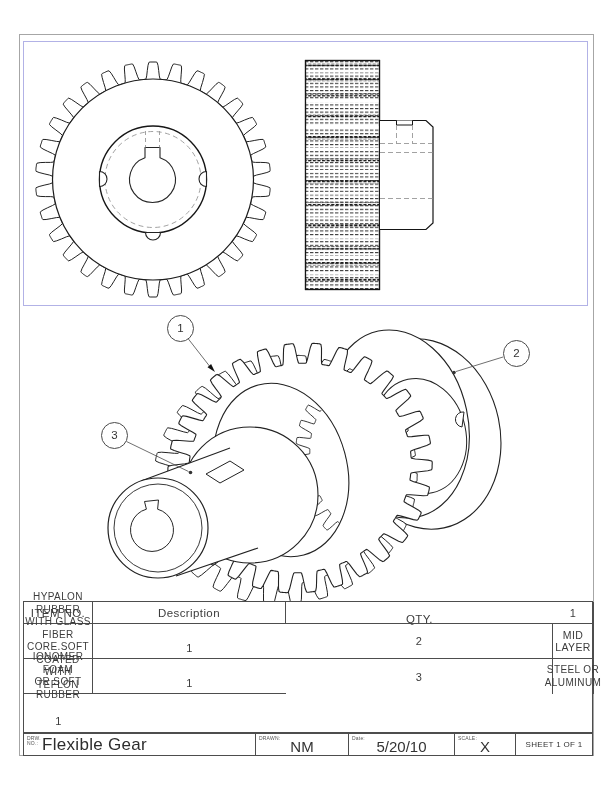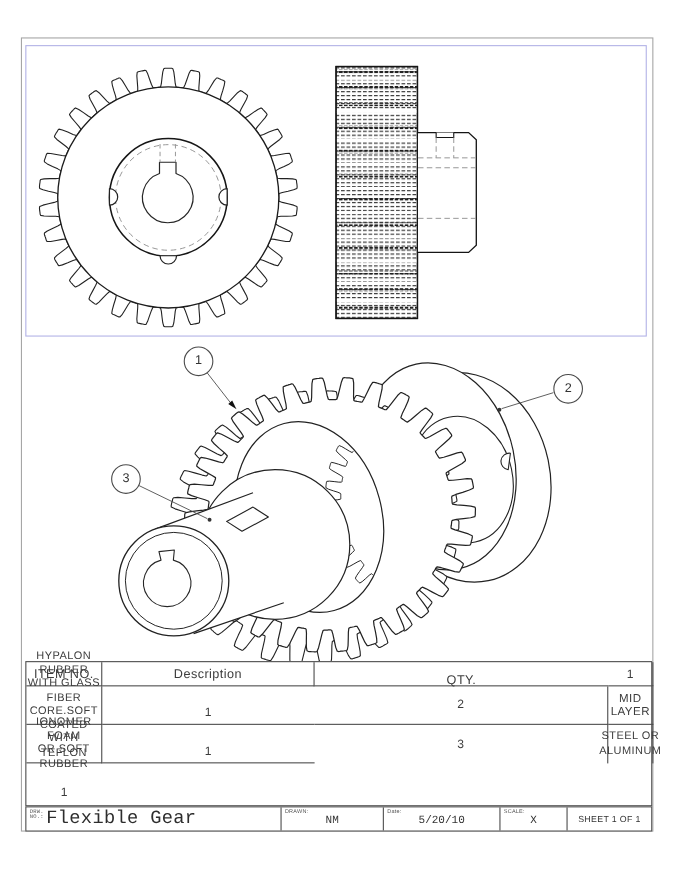--- a/index.html
+++ b/index.html
@@ -40,21 +40,21 @@
   .tblock{position:absolute;left:23px;top:733px;width:570px;height:23px;
     display:grid;grid-template-columns:232px 93px 106px 61px auto;
     border:1.2px solid #4d4d4d;background:#fff;}
   .tblock .tcell{position:relative;border-right:1px solid #4d4d4d;
     display:flex;align-items:center;justify-content:center;}
   .tblock .tcell:last-child{border-right:none;text-align:center;}
   .tinylabel{position:absolute;left:3px;top:1.5px;font-size:5px;line-height:1.15;
     color:#555;letter-spacing:.2px;white-space:pre-line;}
   .dtitle{font-size:17px;color:#2d2d2d;letter-spacing:.3px;margin-left:18px;
     align-self:center;width:100%;}
-  .tval{font-size:10px;color:#333;margin-top:4px;font-family:Liberation Mono, monospace;}
+  .tval{font-size:15px;color:#333;margin-top:4px;}
   .sheetval{font-size:8px;color:#333;letter-spacing:.3px;}
 </style>
 </head>
 <body>
 
 <div class="sheet-border"></div>
 <div class="ortho-box"></div>
 
 <svg id="lineart" width="612" height="792" viewBox="0 0 612 792">
   <defs>
@@ -171,21 +171,21 @@
   <div class="cell mat">IONOMER FOAM
 OR SOFT RUBBER</div>
   <div class="cell val lastcol">1</div>
 
   <div class="cell val lastrow">3</div>
   <div class="cell mat lastrow">STEEL OR ALUMINUM</div>
   <div class="cell val lastcol lastrow">1</div>
 </div>
 
 <div class="tblock">
-  <div class="tcell" style="justify-content:center;font-family:Liberation Mono, monospace;">
+  <div class="tcell" style="justify-content:center;">
     <span class="tinylabel">DRW.
 NO.:</span>
     <span class="dtitle">Flexible Gear</span>
   </div>
   <div class="tcell">
     <span class="tinylabel">DRAWN:</span>
     <span class="tval">NM</span>
   </div>
   <div class="tcell">
     <span class="tinylabel">Date:</span>

